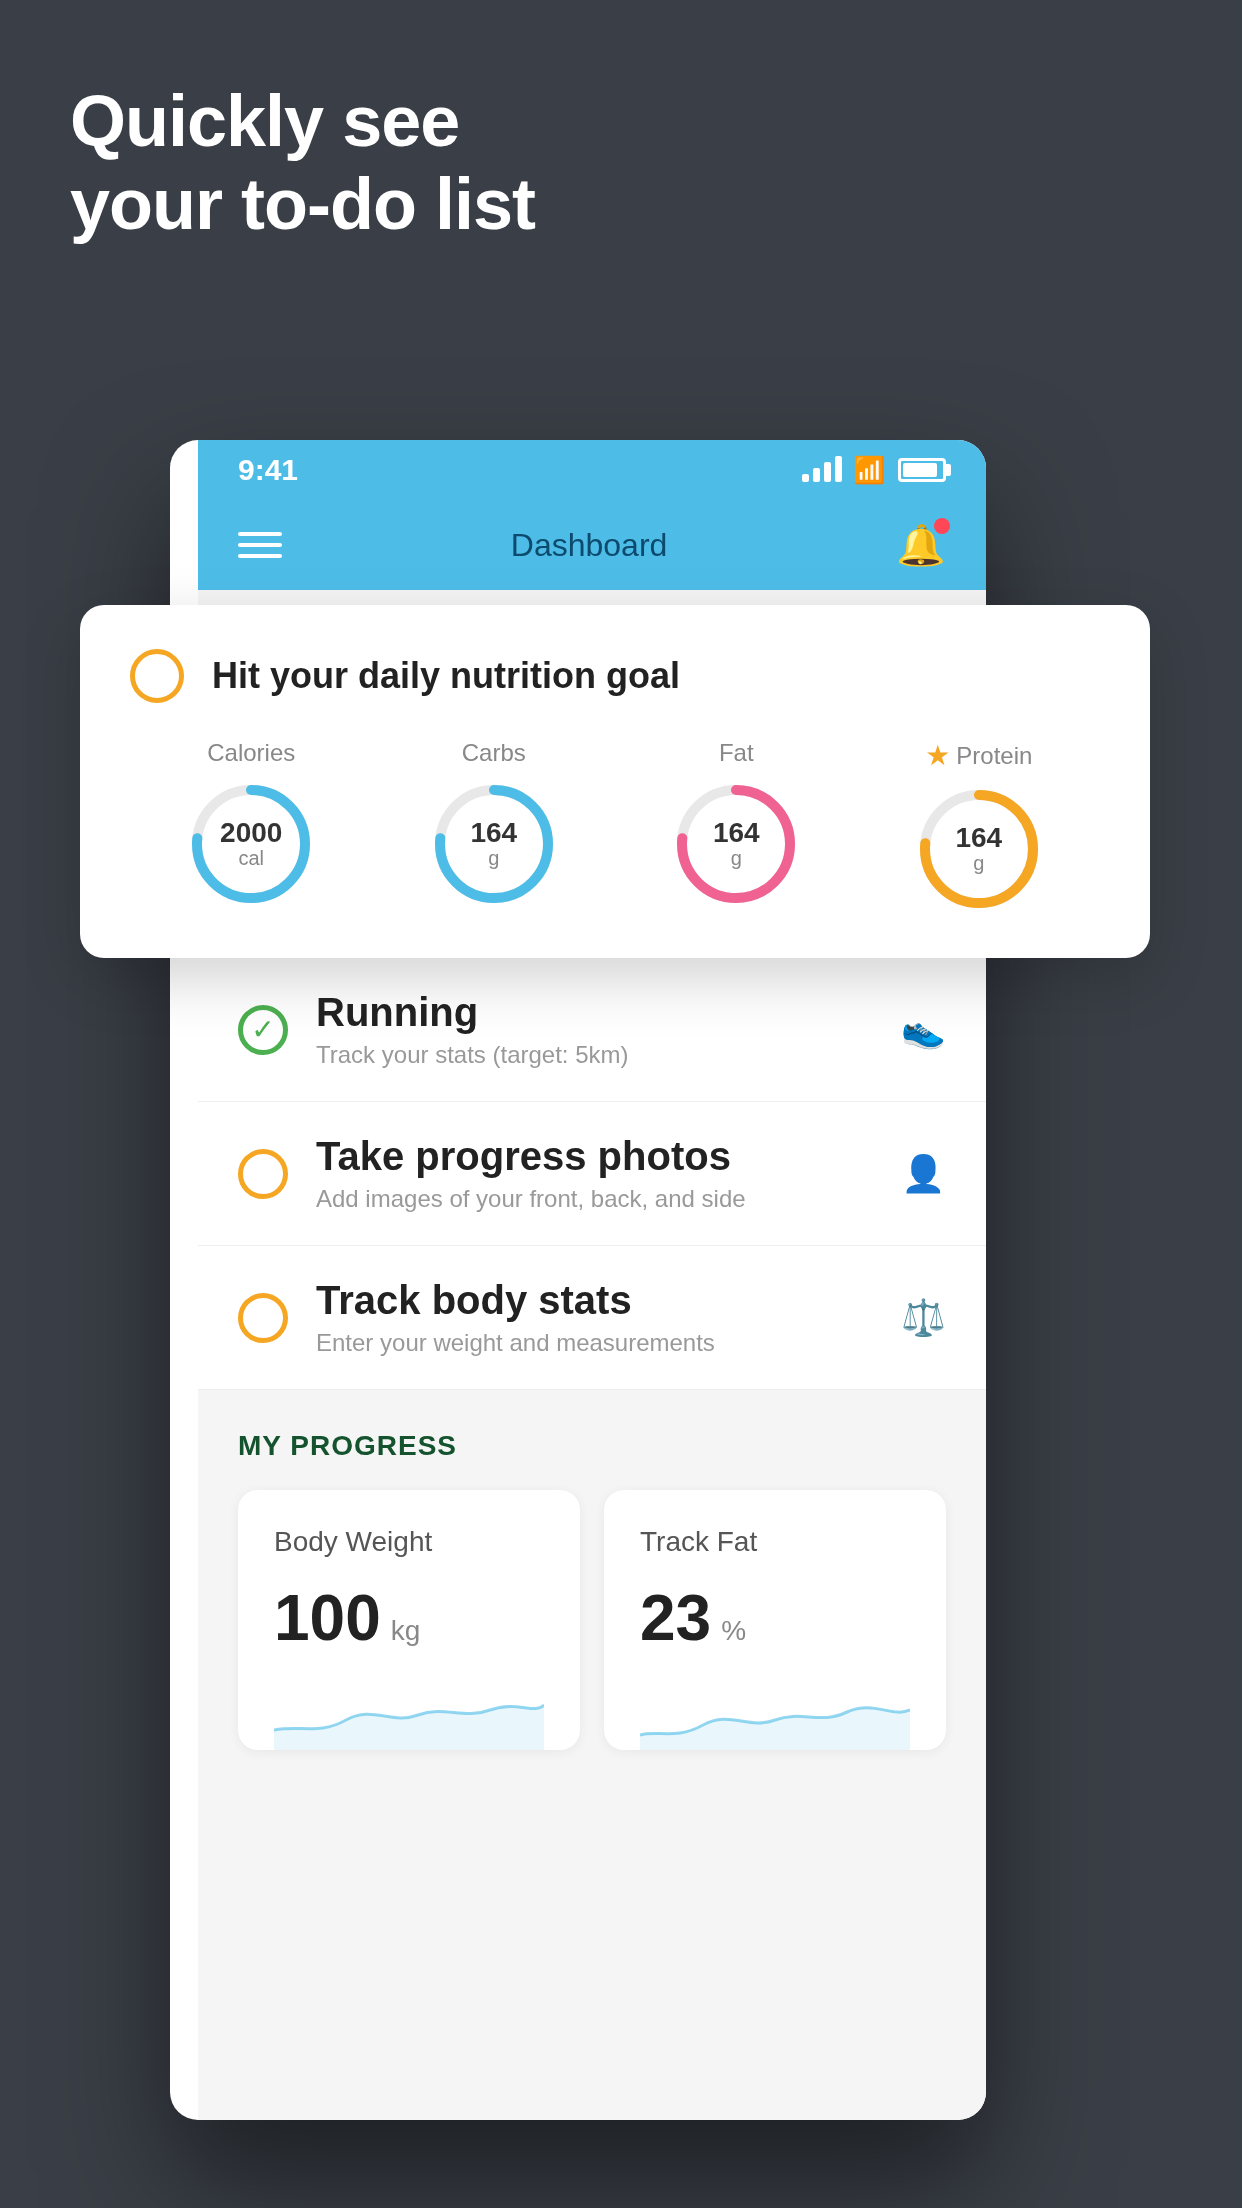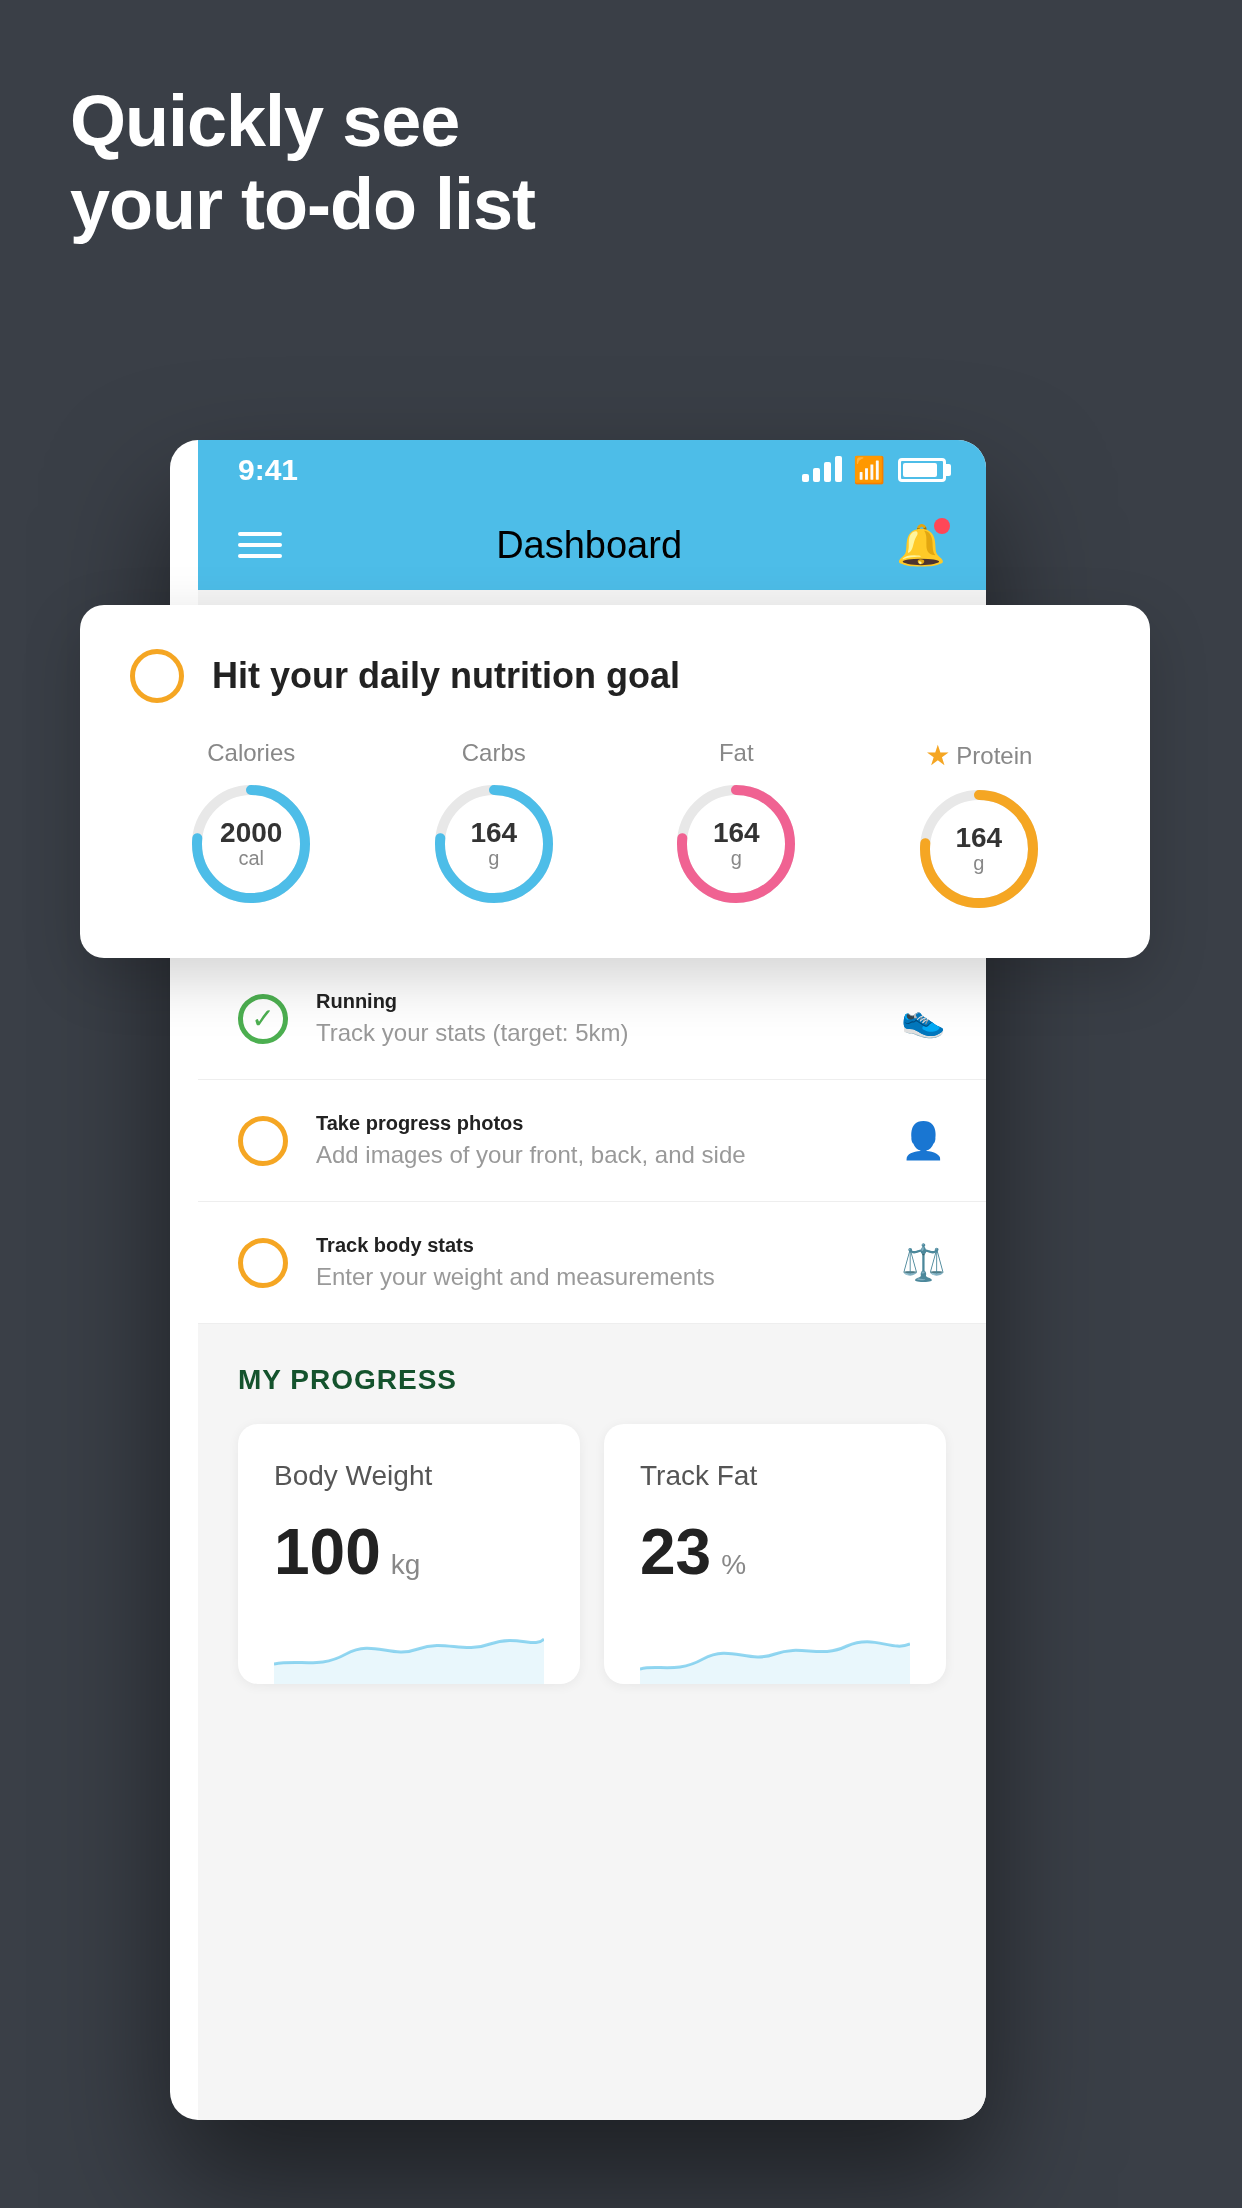--- a/index.html
+++ b/index.html
@@ -124,22 +124,22 @@
       cursor: pointer;
     }
     .hamburger-line {
       width: 44px;
       height: 4px;
       background: white;
       border-radius: 2px;
     }
 
     .nav-title {
-      color: #000000;
-      font-size: 38px;
+      color: #0c4a6e;
+      font-size: 32px;
       font-weight: 500;
     }
 
     .bell-icon {
       position: relative;
       font-size: 40px;
       color: white;
     }
     .bell-dot {
       position: absolute;
@@ -333,21 +333,21 @@
       border: 5px solid #f5a623;
       background: transparent;
       flex-shrink: 0;
     }
 
     .todo-content {
       flex: 1;
     }
 
     .todo-name {
-      font-size: 20px;
+      font-size: 40px;
       font-weight: 600;
       color: #222;
       margin-bottom: 6px;
     }
 
     .todo-desc {
       font-size: 24px;
       color: #999;
     }
 

